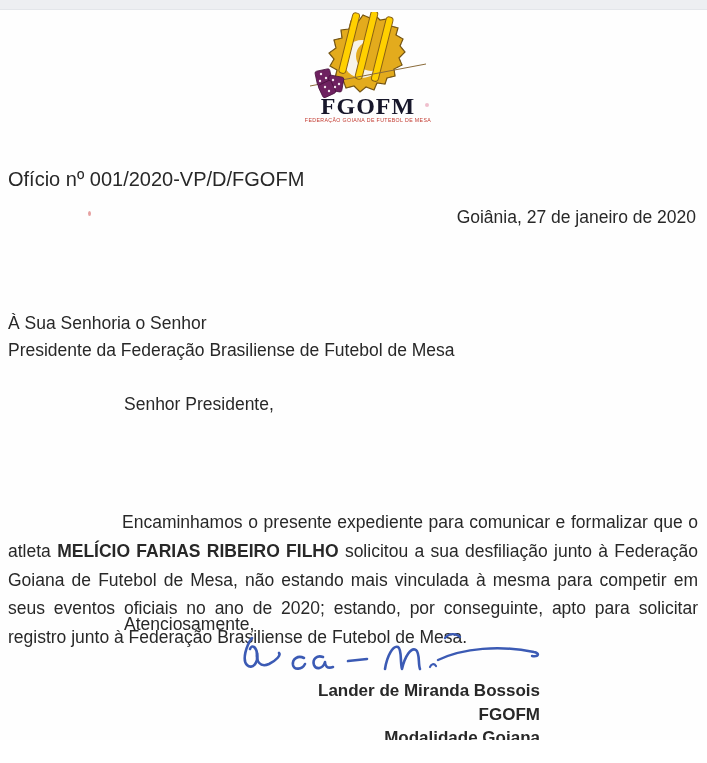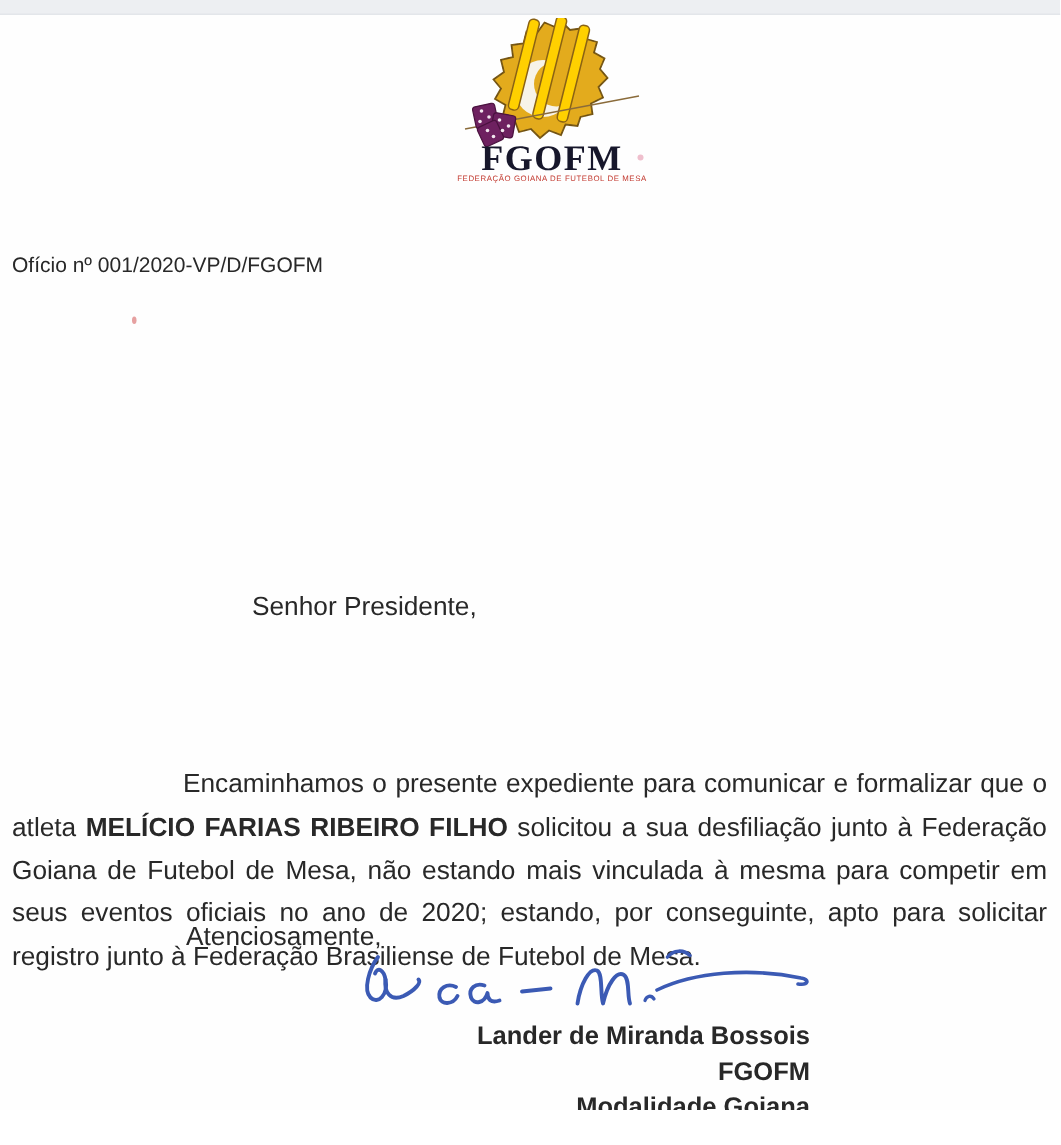--- a/index.html
+++ b/index.html
@@ -22,24 +22,24 @@
     font-family:"Liberation Serif", serif;
     font-weight:700;font-size:24px;letter-spacing:1px;
     color:#17172b;line-height:20px;margin-top:-2px;
   }
   .logo-subtitle{
     font-size:5.5px;color:#c2392f;letter-spacing:0.4px;
     line-height:7px;margin-top:1px;white-space:nowrap;
     transform:scale(0.95);
   }
   
-  .ref-line{position:absolute;left:8px;top:168px;font-size:14px;}
+  .ref-line{position:absolute;left:8px;top:168px;font-size:20px;}
   .date-line{position:absolute;right:11px;top:207px;font-size:17.5px;}
   .recipient{position:absolute;left:8px;top:310px;font-size:17.5px;line-height:27px;}
-  .salutation{position:absolute;left:124px;top:394px;font-size:17.5px;margin-left:44px;}
+  .salutation{position:absolute;left:124px;top:394px;font-size:17.5px;}
   .body-par{
     position:absolute;left:8px;top:460px;width:690px;
     font-size:17.5px;line-height:28.8px;
     text-align:justify;text-indent:114px;margin-top:48px;
   }
   .body-par b{font-weight:700;}
   .closing{position:absolute;left:124px;top:598px;font-size:17.5px;margin-top:16px;}
   
   .signature-svg{position:absolute;left:238px;top:626px;}
   .sig-block{
@@ -92,21 +92,26 @@
     </svg>
     <div class="logo-acronym">FGOFM</div>
     <div class="logo-subtitle">FEDERAÇÃO GOIANA DE FUTEBOL DE MESA</div>
   </div>
 
   <div class="speck1"></div>
   <div class="speck2"></div>
 
   <div class="ref-line">Ofício nº 001/2020-VP/D/FGOFM</div>
 
+  <div class="date-line">Goiânia, 27 de janeiro de 2020</div>
 
+  <div class="recipient">
+    <div>À Sua Senhoria o Senhor</div>
+    <div>Presidente da Federação Brasiliense de Futebol de Mesa</div>
+  </div>
 
   <div class="salutation">Senhor Presidente,</div>
 
   <p class="body-par"><span>Encaminhamos o presente expediente para comunicar e formalizar que o atleta </span><b>MELÍCIO FARIAS RIBEIRO FILHO</b><span> solicitou a sua desfiliação junto à Federação Goiana de Futebol de Mesa, não estando mais vinculada à mesma para competir em seus eventos oficiais no ano de 2020; estando, por conseguinte, apto para solicitar registro junto à Federação Brasiliense de Futebol de Mesa.</span></p>
 
   <div class="closing">Atenciosamente,</div>
 
   <svg class="signature-svg" width="320" height="58" viewBox="0 0 320 58">
     <g fill="none" stroke="#3b5ab4" stroke-width="2.6" stroke-linecap="round" stroke-linejoin="round">
 

